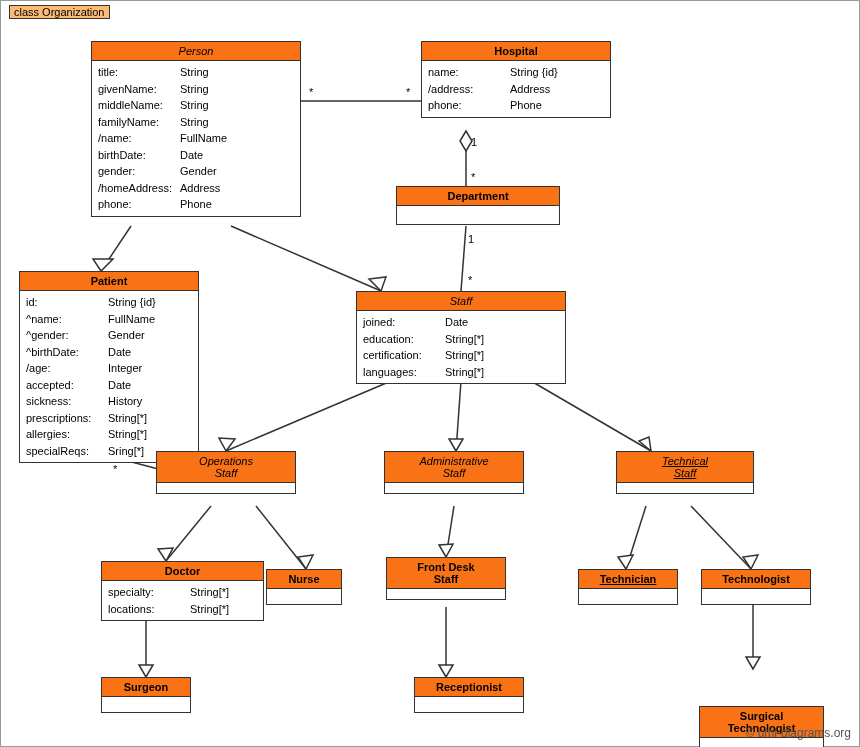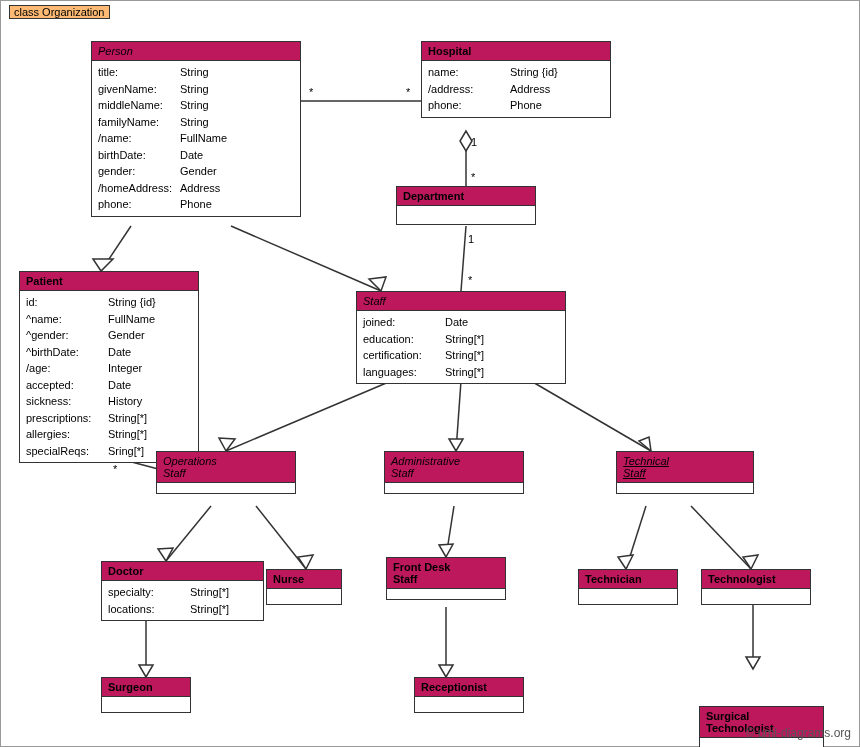--- a/index.html
+++ b/index.html
@@ -29,24 +29,24 @@
       border: 1px solid #333;
     }
     .uml-class {
       position: absolute;
       border: 1.5px solid #333;
       background: #fff;
     }
     .uml-class .class-header {
       border-bottom: 1.5px solid #333;
       padding: 3px 6px;
-      text-align: left;
+      text-align: center;
       font-style: italic;
       font-weight: normal;
-      background: #be185d;
+      background: #f97316;
     }
     .uml-class .class-header.bold-header {
       font-style: normal;
       font-weight: bold;
     }
     .uml-class .class-body {
       padding: 3px 6px;
       line-height: 1.5;
     }
     .attr-row {
@@ -189,21 +189,21 @@
           <span class="attr-name">/address:</span>
           <span class="attr-type">Address</span>
         </div>
       <div class="attr-row">
           <span class="attr-name">phone:</span>
           <span class="attr-type">Phone</span>
         </div>
     </div>
   </div>
 
-  <div class="uml-class" style="left:395px; top:185px; width:140px;">
+  <div class="uml-class" style="left:395px; top:185px; width:164px;">
     <div class="class-header bold-header">Department</div>
     <div class="class-body" style="height:18px;"></div>
   </div>
 
   <div class="uml-class" style="left:355px; top:290px; width:210px;">
     <div class="class-header"><em>Staff</em></div>
     <div class="class-body">
       <div class="attr-row">
           <span class="attr-name">joined:</span>
           <span class="attr-type">Date</span>
@@ -301,21 +301,21 @@
   <div class="uml-class" style="left:265px; top:568px; width:76px;">
     <div class="class-header bold-header">Nurse</div>
     <div class="class-body" style="height:15px;"></div>
   </div>
 
   <div class="uml-class" style="left:385px; top:556px; width:120px;">
     <div class="class-header bold-header">Front Desk<br>Staff</div>
     <div class="class-body" style="height:10px;"></div>
   </div>
 
-  <div class="uml-class" style="left:577px; top:568px; width:100px;">
+  <div class="uml-class" style="left:577px; top:568px; width:100px;text-decoration:underline;">
     <div class="class-header bold-header">Technician</div>
     <div class="class-body" style="height:15px;"></div>
   </div>
 
   <div class="uml-class" style="left:700px; top:568px; width:110px;">
     <div class="class-header bold-header">Technologist</div>
     <div class="class-body" style="height:15px;"></div>
   </div>
 
   <div class="uml-class" style="left:100px; top:676px; width:90px;">

